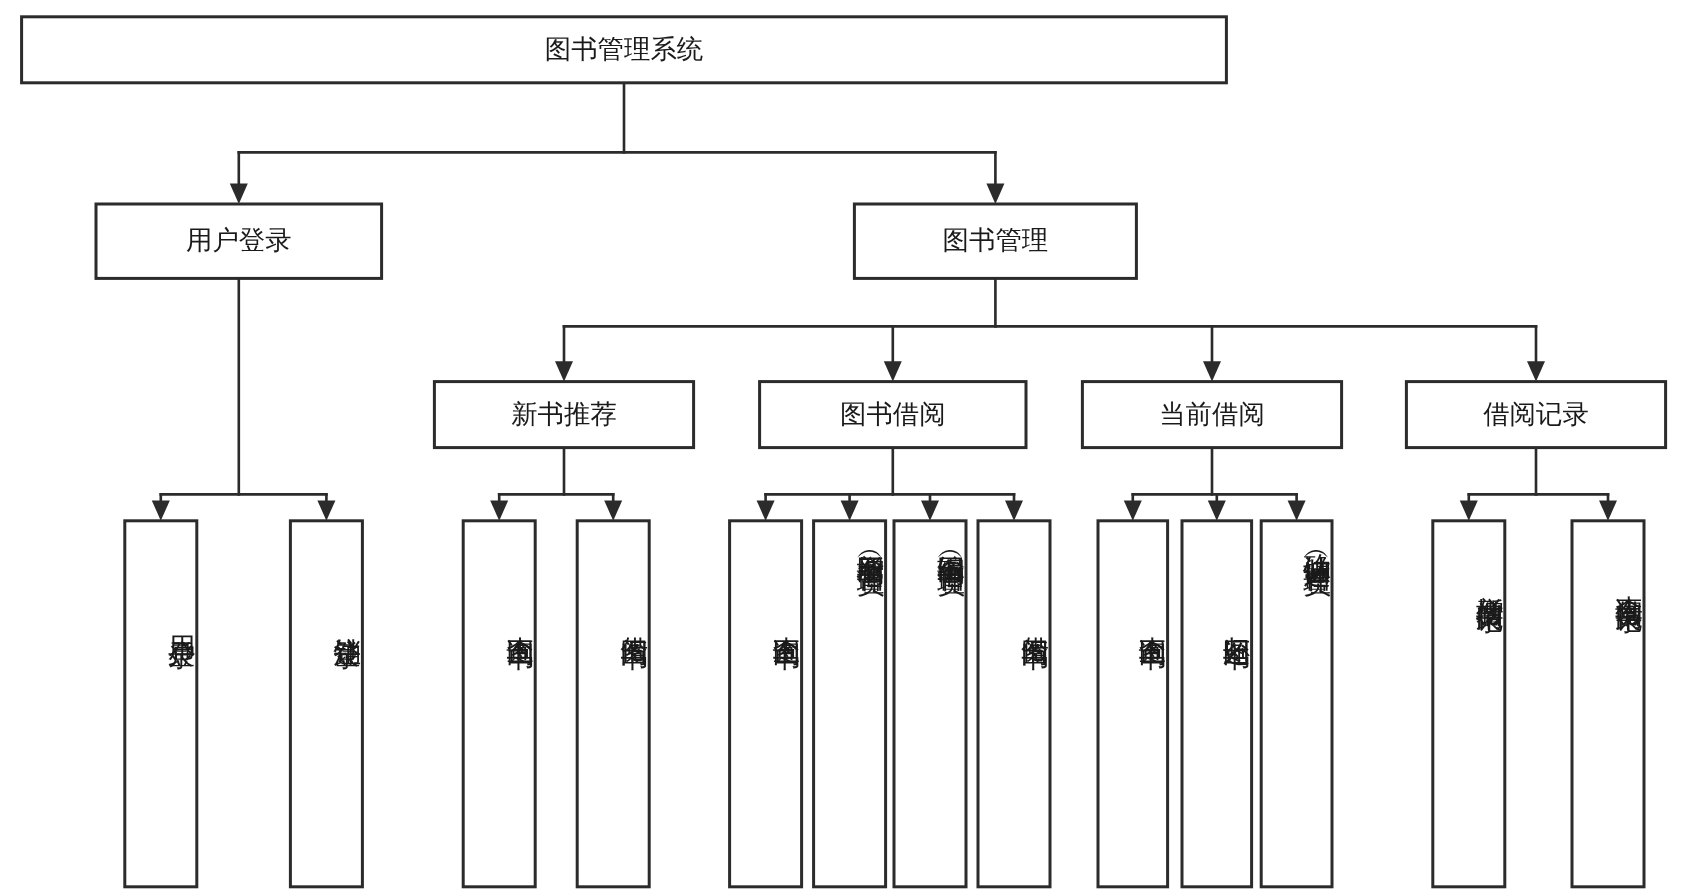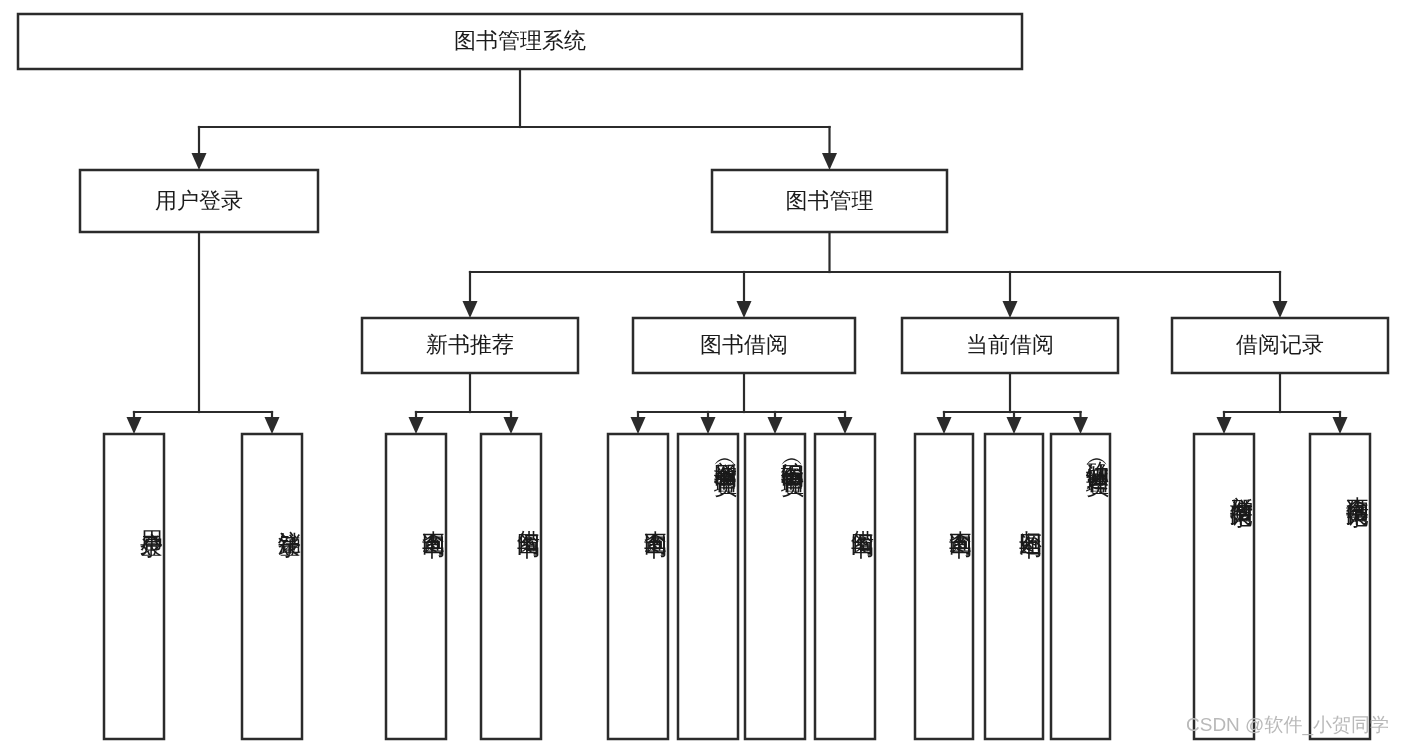--- a/index.html
+++ b/index.html
@@ -173,15 +173,14 @@
       <div class="leaf-label" style="left: 678px; width: 60px; top: 443px;">新增图书（管理员）</div>
       <div class="leaf-label" style="left: 745px; width: 60px; top: 443px;">编辑图书（管理员）</div>
       <div class="leaf-label" style="left: 815px; width: 60px; top: 512px;">借阅图书</div>
       <div class="leaf-label" style="left: 915px; width: 58px; top: 512px;">查询图书</div>
       <div class="leaf-label" style="left: 985px; width: 58px; top: 512px;">归还图书</div>
       <div class="leaf-label" style="left: 1051px; width: 59px; top: 443px;">确认归还（管理员）</div>
       <div class="leaf-label" style="left: 1194px; width: 60px; top: 478px;">新增借阅记录</div>
       <div class="leaf-label" style="left: 1310px; width: 60px; top: 478px;">查询借阅记录</div>
     </div>
 
-  <div class="watermark">CSDN @软件_小贺同学</div>
 
 </div>
 
 </body></html>

